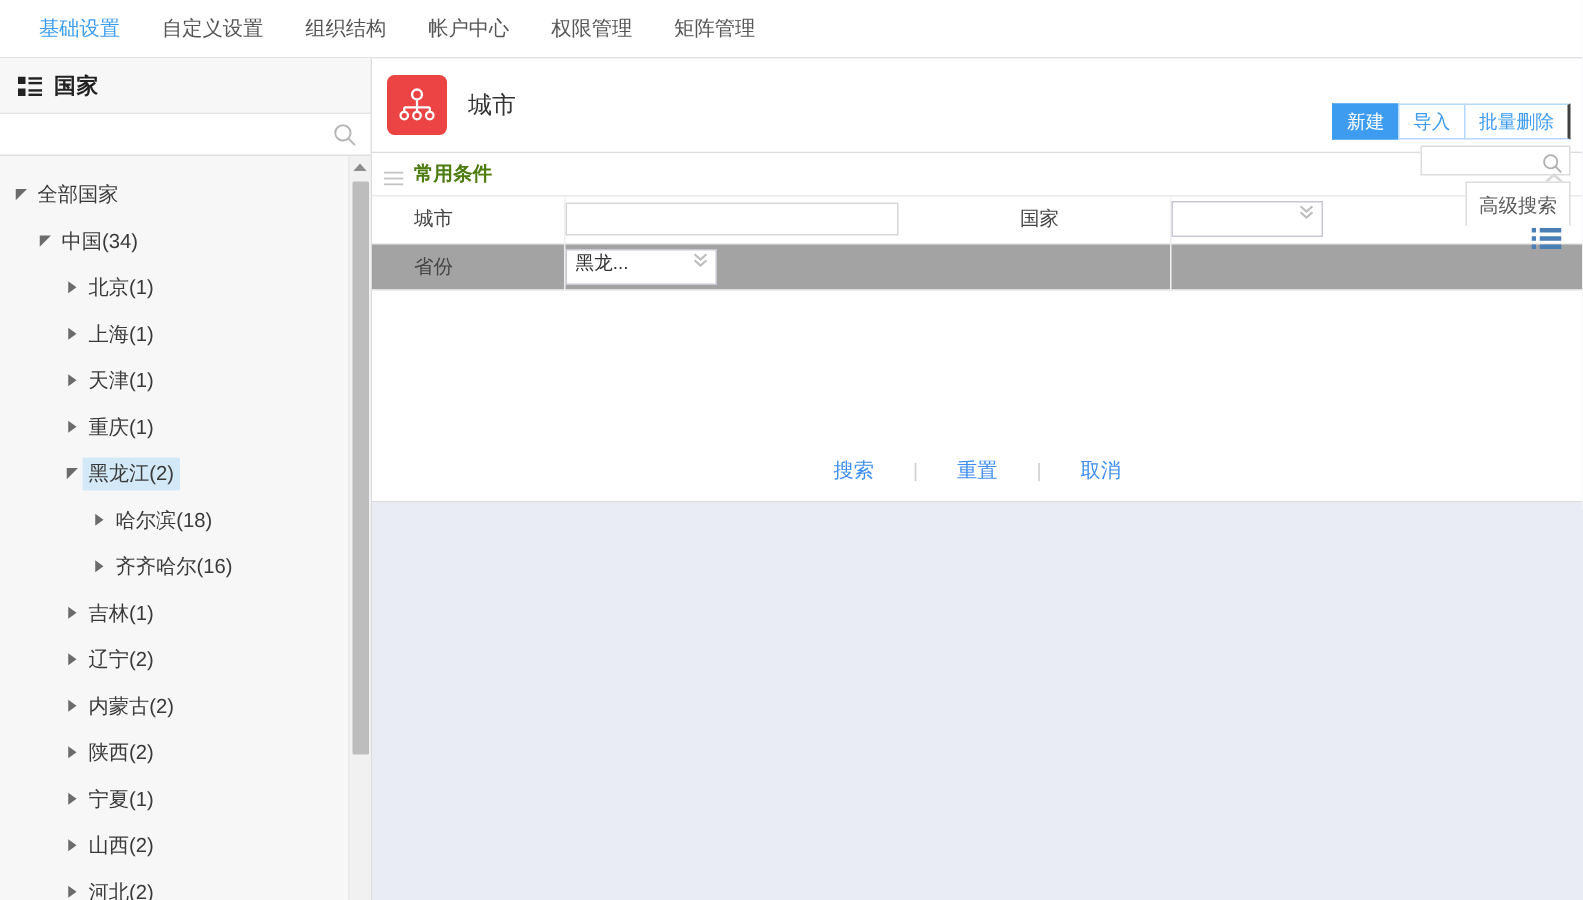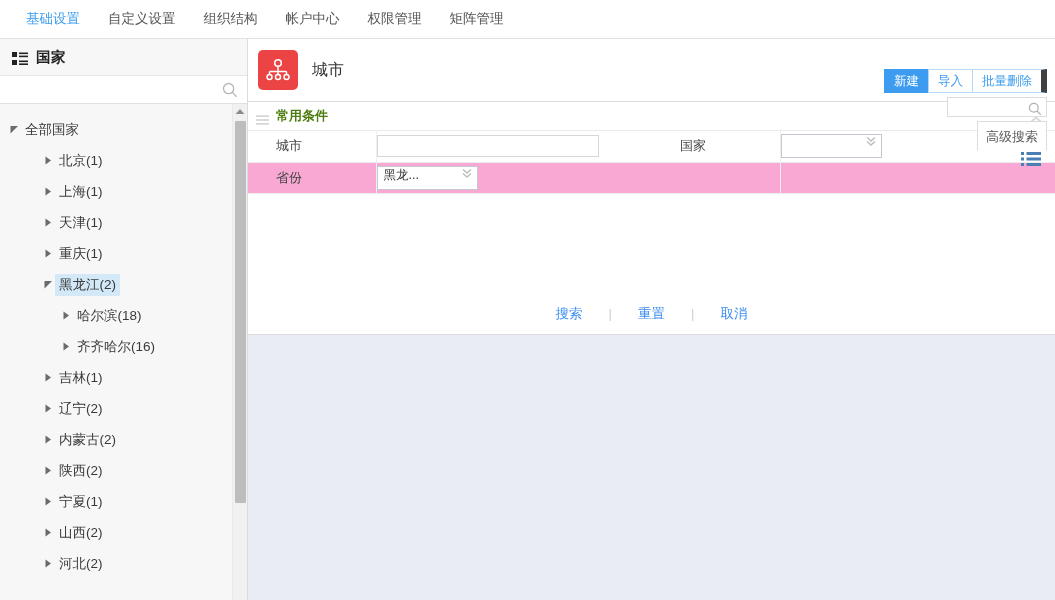--- a/index.html
+++ b/index.html
@@ -183,21 +183,21 @@
     line-height: 22px;
     padding: 0 9px;
     font-size: 12.5px;
     border: 1px solid #b5d9fa;
     border-right: 0;
     background: #fff;
     color: #3d9cf0;
     cursor: pointer;
     white-space: nowrap;
   }
-  .tbtn:last-child { border-right: 6px solid #404040; }
+  .tbtn:last-child { border-right: 2px solid #404040; }
   .tbtn.primary {
     background: #3d9cf0;
     border-color: #3d9cf0;
     color: #fff;
   }
   .tb-search {
     margin-left: 10px;
     margin-bottom: 4px;
     width: 100px;
     height: 24px;
@@ -258,21 +258,21 @@
     color: #4d7c0f;
   }
   .collapse-ic {
     position: absolute;
     right: 12px; top: 9px;
     width: 14px; height: 10px;
   }
 
   .form-table { width: 100%; border-collapse: collapse; table-layout: fixed; }
   .form-table tr { height: 31px; }
-  .form-table tr.alt td { background: #f9a8d4; margin-top: 47px; }
+  .form-table tr.alt td { background: #a3a3a3; margin-top: 47px; }
   .form-table td {
     border-bottom: 1px solid #ededed;
     padding: 0;
     vertical-align: middle;
   }
   td.lbl {
     width: 128px;
     padding-left: 28px;
     font-size: 13px;
     color: #444;
@@ -370,20 +370,28 @@
 
       <div class="tree-wrap">
         <div class="tree" id="tree">
             <div class="tree-node lvl0">
               <span class="tw">
                 <svg viewBox="0 0 9 9" width="9" height="9">
                   <polygon points="0.5,1 8,1 0.5,8.5" fill="#6b6b6b"></polygon>
                 </svg>
               </span>
               <span class="tree-label">全部国家</span>
+            </div>
+            <div class="tree-node lvl1">
+              <span class="tw">
+                <svg viewBox="0 0 9 9" width="9" height="9">
+                  <polygon points="0.5,1 8,1 0.5,8.5" fill="#6b6b6b"></polygon>
+                </svg>
+              </span>
+              <span class="tree-label">中国(34)</span>
             </div>
             <div class="tree-node lvl2">
               <span class="tw">
                 <svg viewBox="0 0 9 9" width="9" height="9">
                   <polygon points="1.5,0.5 7,4.5 1.5,8.5" fill="#6b6b6b"></polygon>
                 </svg>
               </span>
               <span class="tree-label">北京(1)</span>
             </div>
             <div class="tree-node lvl2">

